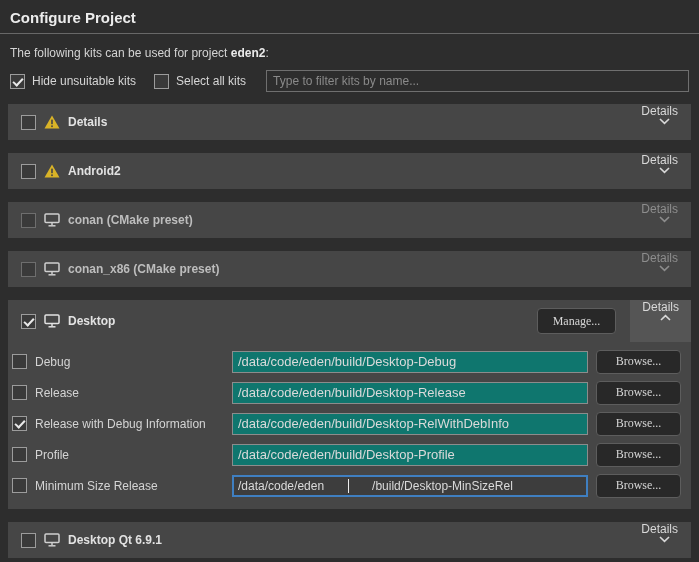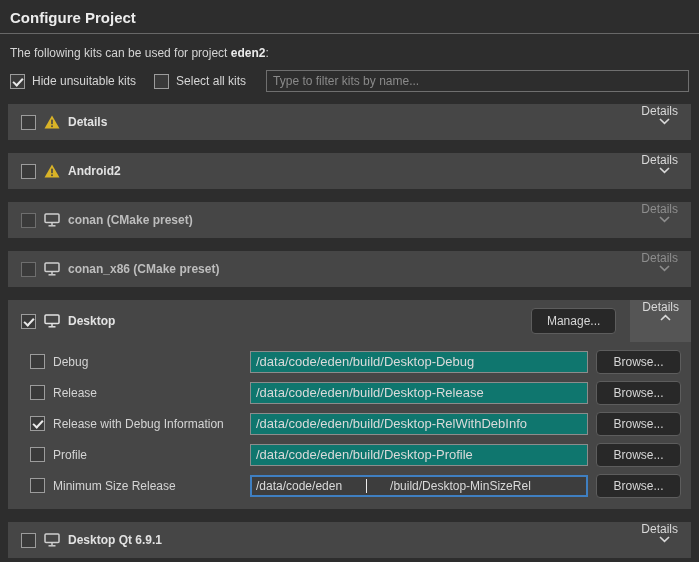--- a/index.html
+++ b/index.html
@@ -91,32 +91,32 @@
   }
   .details-btn.expanded .chevron svg { transform: rotate(180deg); }
 
   .kit-panel { background: #464646; margin-bottom: 13px; padding-bottom: 8px; }
   .panel-header { height: 42px; margin-bottom: 4px; background: transparent; }
   .btn {
     background: #282828;
     border: 1px solid #5d5d5d;
     border-radius: 4px;
     color: #d6d6d6;
-    font-family: Liberation Sans, sans-serif;
+    font-family: Liberation Serif, serif;
     font-size: 12px;
     cursor: default;
   }
   .manage-btn { margin-left: auto; height: 26px; padding: 0 15px; }
   .panel-header .details-btn { margin-left: 14px; }
 
   .config-row {
     display: flex;
     align-items: center;
     height: 31px;
-    padding: 0 10px 0 22px;
+    padding: 0 10px 0 4px;
   }
   .config-label-group { display: flex; align-items: center; width: 220px; flex: 0 0 auto; }
   .config-label { margin-left: 8px; color: #d4d4d4; }
   .path-input {
     flex: 1 1 auto;
     height: 22px;
     background: #0f766e;
     border: 1px solid #8c8c8c;
     color: #dadada;
     font-family: inherit;

